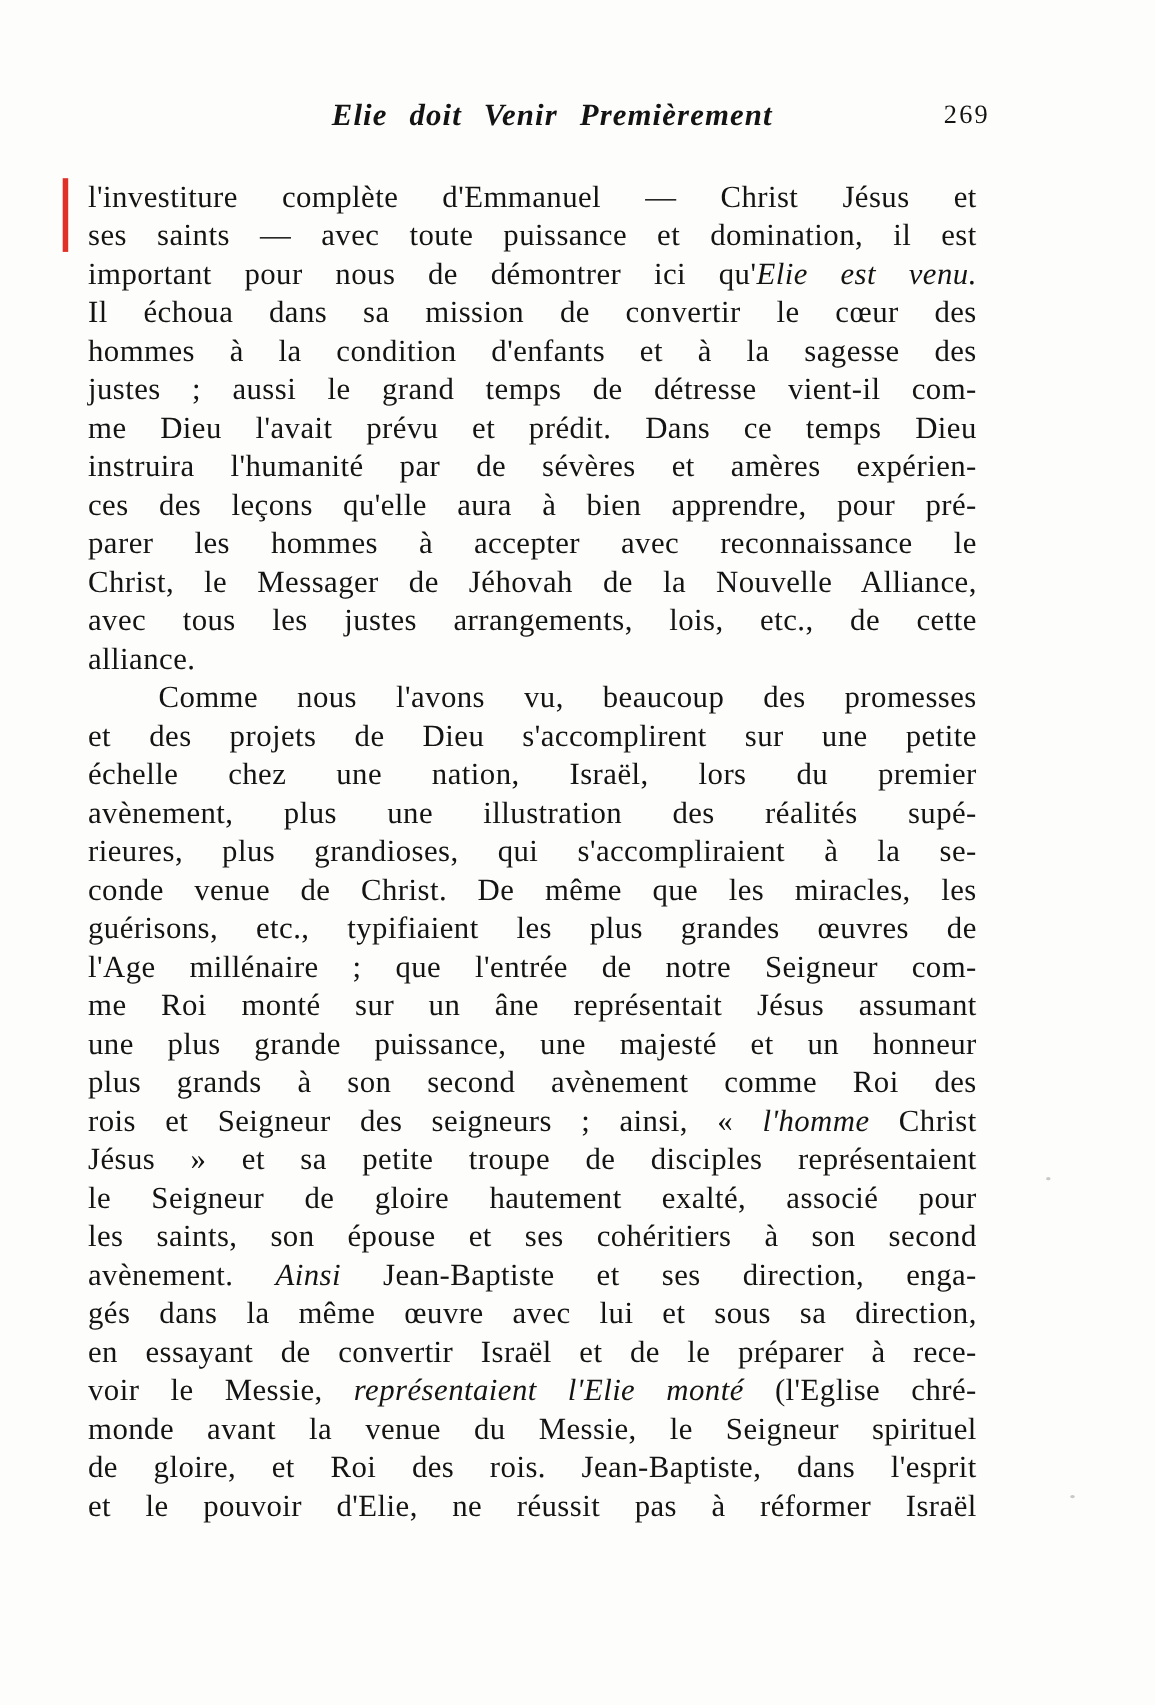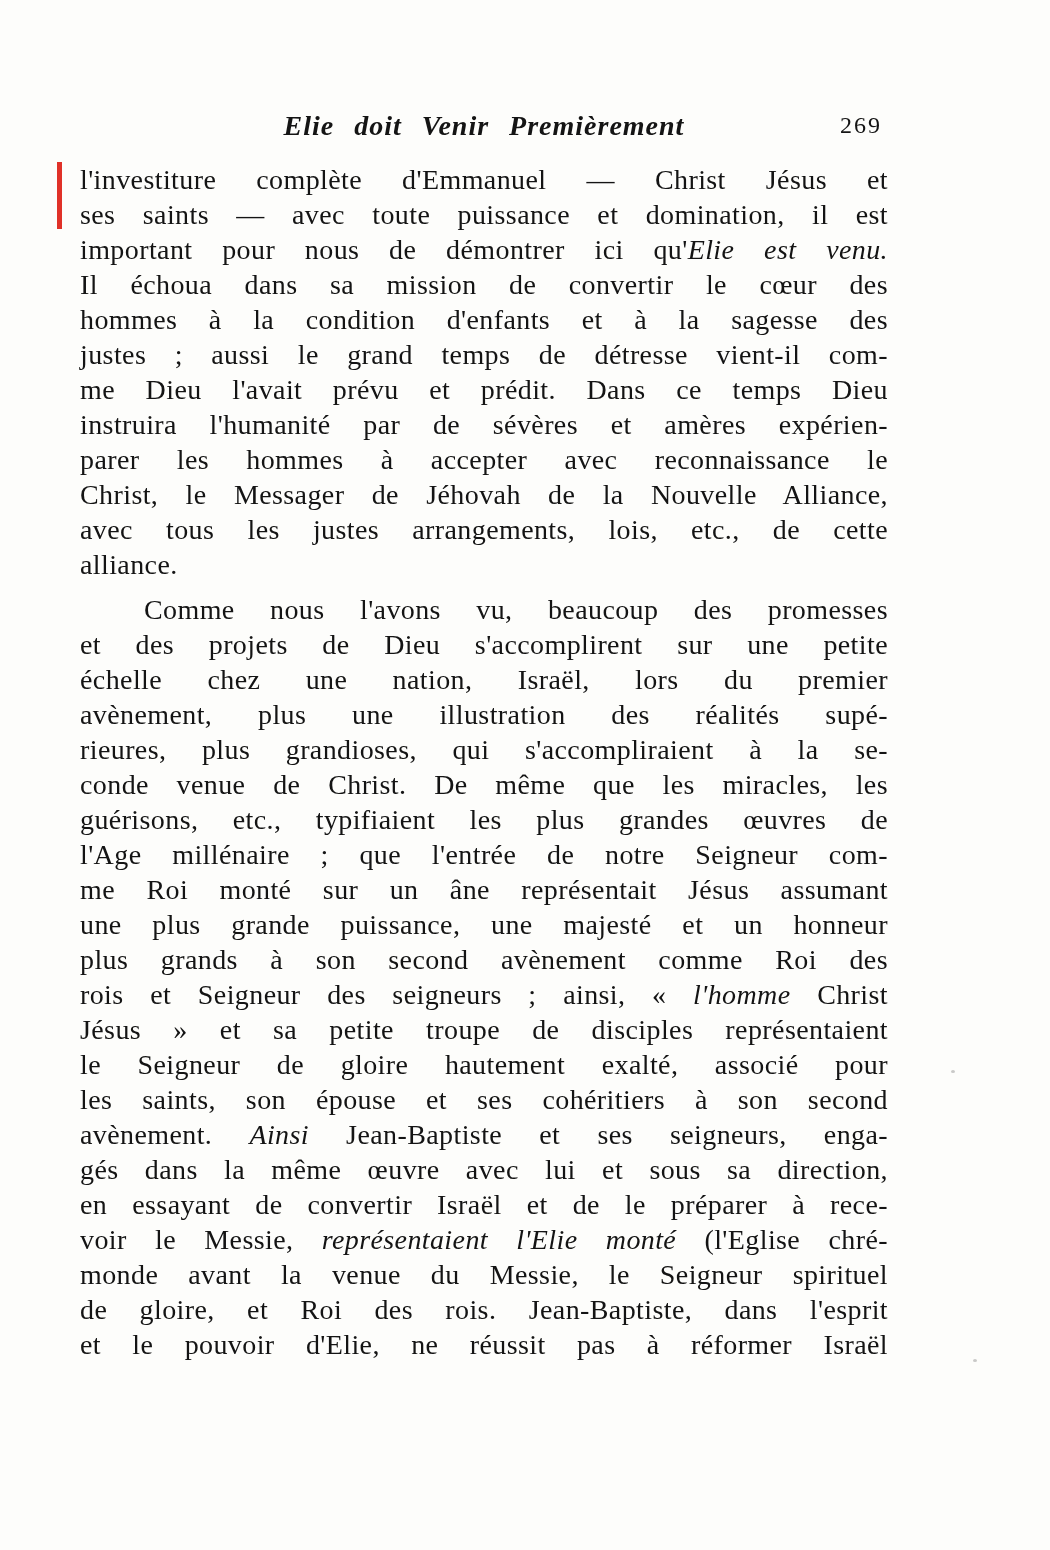--- a/index.html
+++ b/index.html
@@ -11,26 +11,25 @@
     position: relative;
     width: 1050px;
     height: 1550px;
     background: #fdfdfb;
     overflow: hidden;
     font-family: "Liberation Serif", "DejaVu Serif", serif;
     color: #141414;
   }
   .header {
     position: absolute;
-    left: 80px;
+    left: 98px;
     top: 90px;
     width: 808px;
     height: 40px;
     font-size: 28px;
-    margin-top: 20px;
   }
   .running-title {
     position: absolute;
     left: 0;
     width: 100%;
     text-align: center;
     font-style: italic;
     font-weight: 700;
     word-spacing: 12px;
     letter-spacing: 1px;
@@ -45,21 +44,21 @@
   .body-text {
     position: absolute;
     left: 80px;
     top: 162px;
     width: 808px;
     font-size: 28px;
     line-height: 35px;
     letter-spacing: 0.4px;
   }
   .para { margin: 0; }
-  .para + .para { margin-top: 10px; }
+  .para + .para { }
   .line {
     text-align: justify;
     text-align-last: justify;
     white-space: normal;
   }
   .line.last { text-align-last: left; }
   .line.first-indent { padding-left: 64px; }
   .it { font-style: italic; }
   .margin-highlight {
     position: absolute;
@@ -91,20 +90,21 @@
   <div class="body-text">
       <div class="para">
         <div class="line"><span>l'investiture complète d'Emmanuel — Christ Jésus et</span></div>
         <div class="line"><span>ses saints — avec toute puissance et domination, il est</span></div>
         <div class="line"><span>important pour nous de démontrer ici qu'</span><span class="it">Elie est venu.</span></div>
         <div class="line"><span>Il échoua dans sa mission de convertir le cœur des</span></div>
         <div class="line"><span>hommes à la condition d'enfants et à la sagesse des</span></div>
         <div class="line"><span>justes ; aussi le grand temps de détresse vient-il com-</span></div>
         <div class="line"><span>me Dieu l'avait prévu et prédit. Dans ce temps Dieu</span></div>
         <div class="line"><span>instruira l'humanité par de sévères et amères expérien-</span></div>
+        <div class="line"><span>ces des leçons qu'elle aura à bien apprendre, pour pré-</span></div>
         <div class="line"><span>parer les hommes à accepter avec reconnaissance le</span></div>
         <div class="line"><span>Christ, le Messager de Jéhovah de la Nouvelle Alliance,</span></div>
         <div class="line"><span>avec tous les justes arrangements, lois, etc., de cette</span></div>
         <div class="line last"><span>alliance.</span></div>
       </div>
       <div class="para">
         <div class="line first-indent"><span>Comme nous l'avons vu, beaucoup des promesses</span></div>
         <div class="line"><span>et des projets de Dieu s'accomplirent sur une petite</span></div>
         <div class="line"><span>échelle chez une nation, Israël, lors du premier</span></div>
         <div class="line"><span>avènement, plus une illustration des réalités supé-</span></div>
@@ -112,21 +112,21 @@
         <div class="line"><span>conde venue de Christ. De même que les miracles, les</span></div>
         <div class="line"><span>guérisons, etc., typifiaient les plus grandes œuvres de</span></div>
         <div class="line"><span>l'Age millénaire ; que l'entrée de notre Seigneur com-</span></div>
         <div class="line"><span>me Roi monté sur un âne représentait Jésus assumant</span></div>
         <div class="line"><span>une plus grande puissance, une majesté et un honneur</span></div>
         <div class="line"><span>plus grands à son second avènement comme Roi des</span></div>
         <div class="line"><span>rois et Seigneur des seigneurs ; ainsi, « </span><span class="it">l'homme</span><span> Christ</span></div>
         <div class="line"><span>Jésus » et sa petite troupe de disciples représentaient</span></div>
         <div class="line"><span>le Seigneur de gloire hautement exalté, associé pour</span></div>
         <div class="line"><span>les saints, son épouse et ses cohéritiers à son second</span></div>
-        <div class="line"><span>avènement. </span><span class="it">Ainsi</span><span> Jean-Baptiste et ses seigneurs, enga-</span></div>
+        <div class="line"><span>avènement. </span><span class="it">Ainsi</span><span> Jean-Baptiste et ses direction, enga-</span></div>
         <div class="line"><span>gés dans la même œuvre avec lui et sous sa direction,</span></div>
         <div class="line"><span>en essayant de convertir Israël et de le préparer à rece-</span></div>
         <div class="line"><span>voir le Messie, </span><span class="it">représentaient l'Elie monté</span><span> (l'Eglise chré-</span></div>
         <div class="line"><span>monde avant la venue du Messie, le Seigneur spirituel</span></div>
         <div class="line"><span>de gloire, et Roi des rois. Jean-Baptiste, dans l'esprit</span></div>
         <div class="line"><span>et le pouvoir d'Elie, ne réussit pas à réformer Israël</span></div>
       </div>
     </div>
 
   <div class="speck" style="left:951px; top:1070px;"></div>

